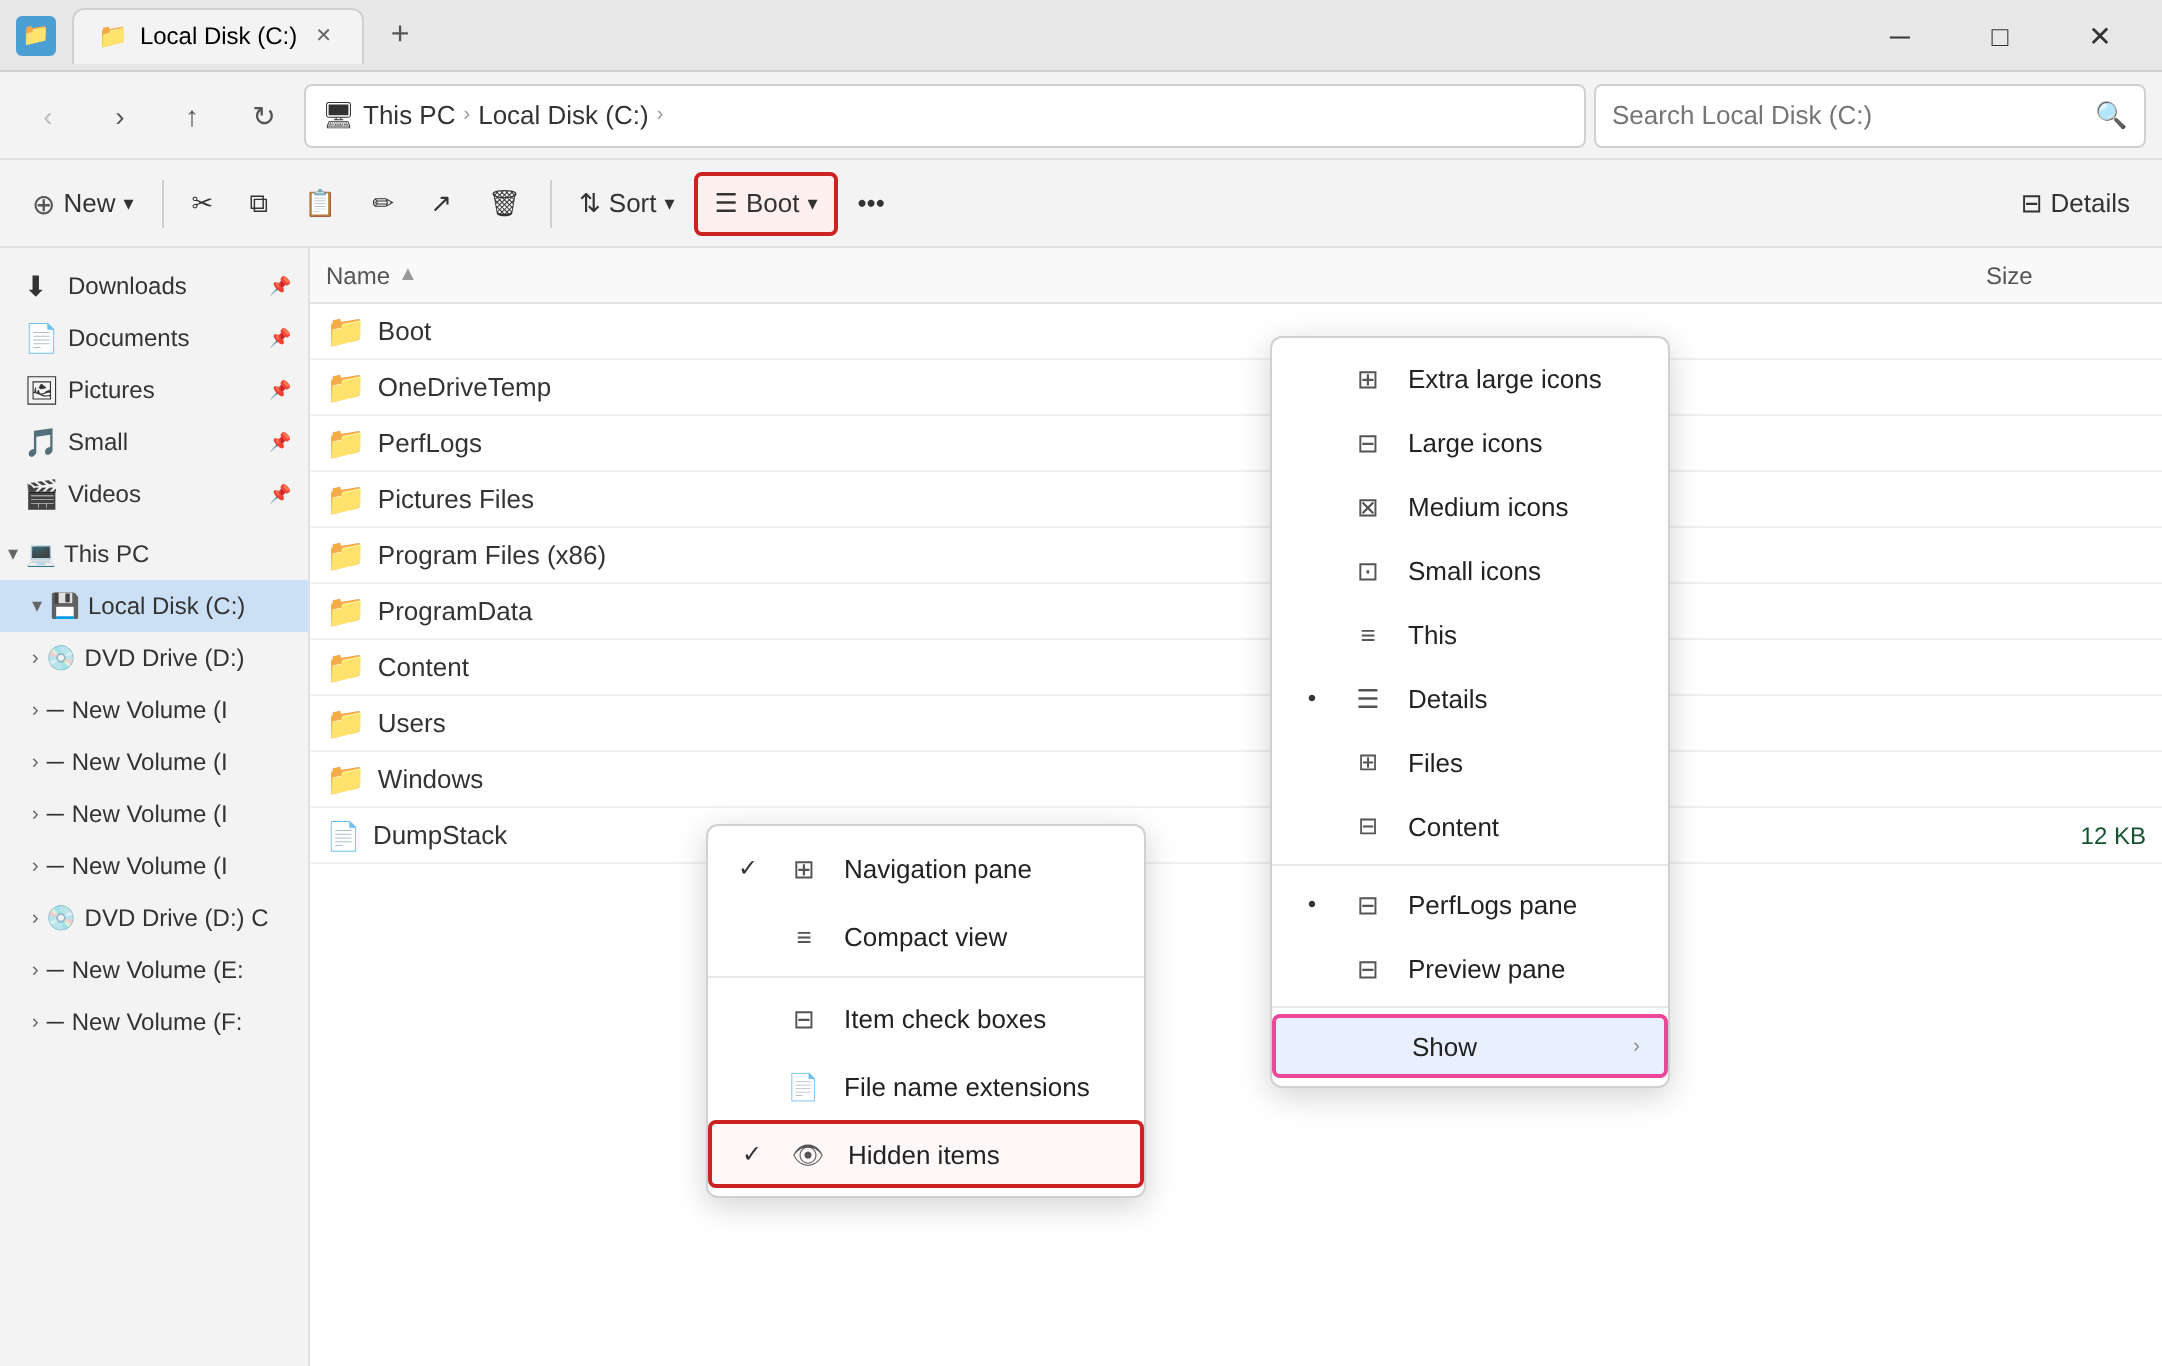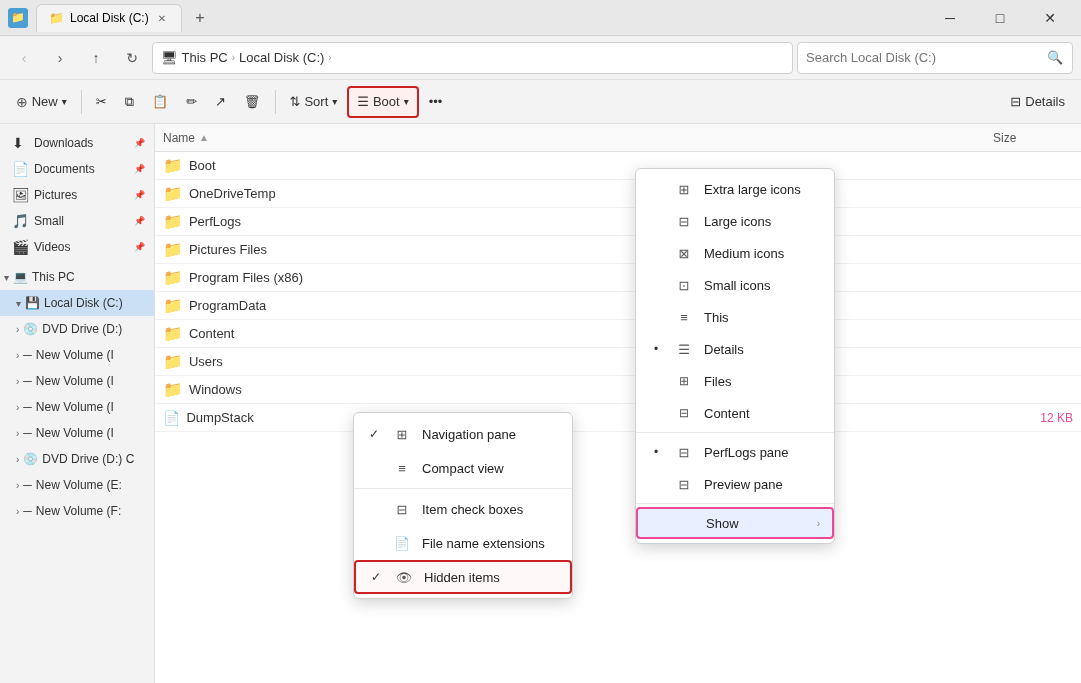--- a/index.html
+++ b/index.html
@@ -90,21 +90,21 @@
     }
     .col-name { flex: 1; display: flex; align-items: center; gap: 4px; cursor: pointer; }
     .col-size { width: 80px; cursor: pointer; }
     .col-sort-arrow { font-size: 10px; color: #999; }
     .file-row {
       display: flex; align-items: center; height: 28px;
       padding: 0 8px; font-size: 13px; color: #333;
       border-bottom: 1px solid #f0f0f0; cursor: pointer;
     }
     .file-row .name-cell { flex: 1; display: flex; align-items: center; gap: 6px; }
-    .file-row .size-cell { width: 80px; font-size: 12px; color: #ec4899; text-align: right; }
+    .file-row .size-cell { width: 80px; font-size: 12px; color: #14532d; text-align: right; }
     .folder-icon { font-size: 16px; }
     .file-icon { font-size: 14px; }
 
     
     .dropdown-overlay {
       position: absolute; top: 0; left: 0; right: 0; bottom: 0;
       z-index: 10; pointer-events: none;
     }
     .view-dropdown {
       position: absolute; top: 44px; left: 480px;

